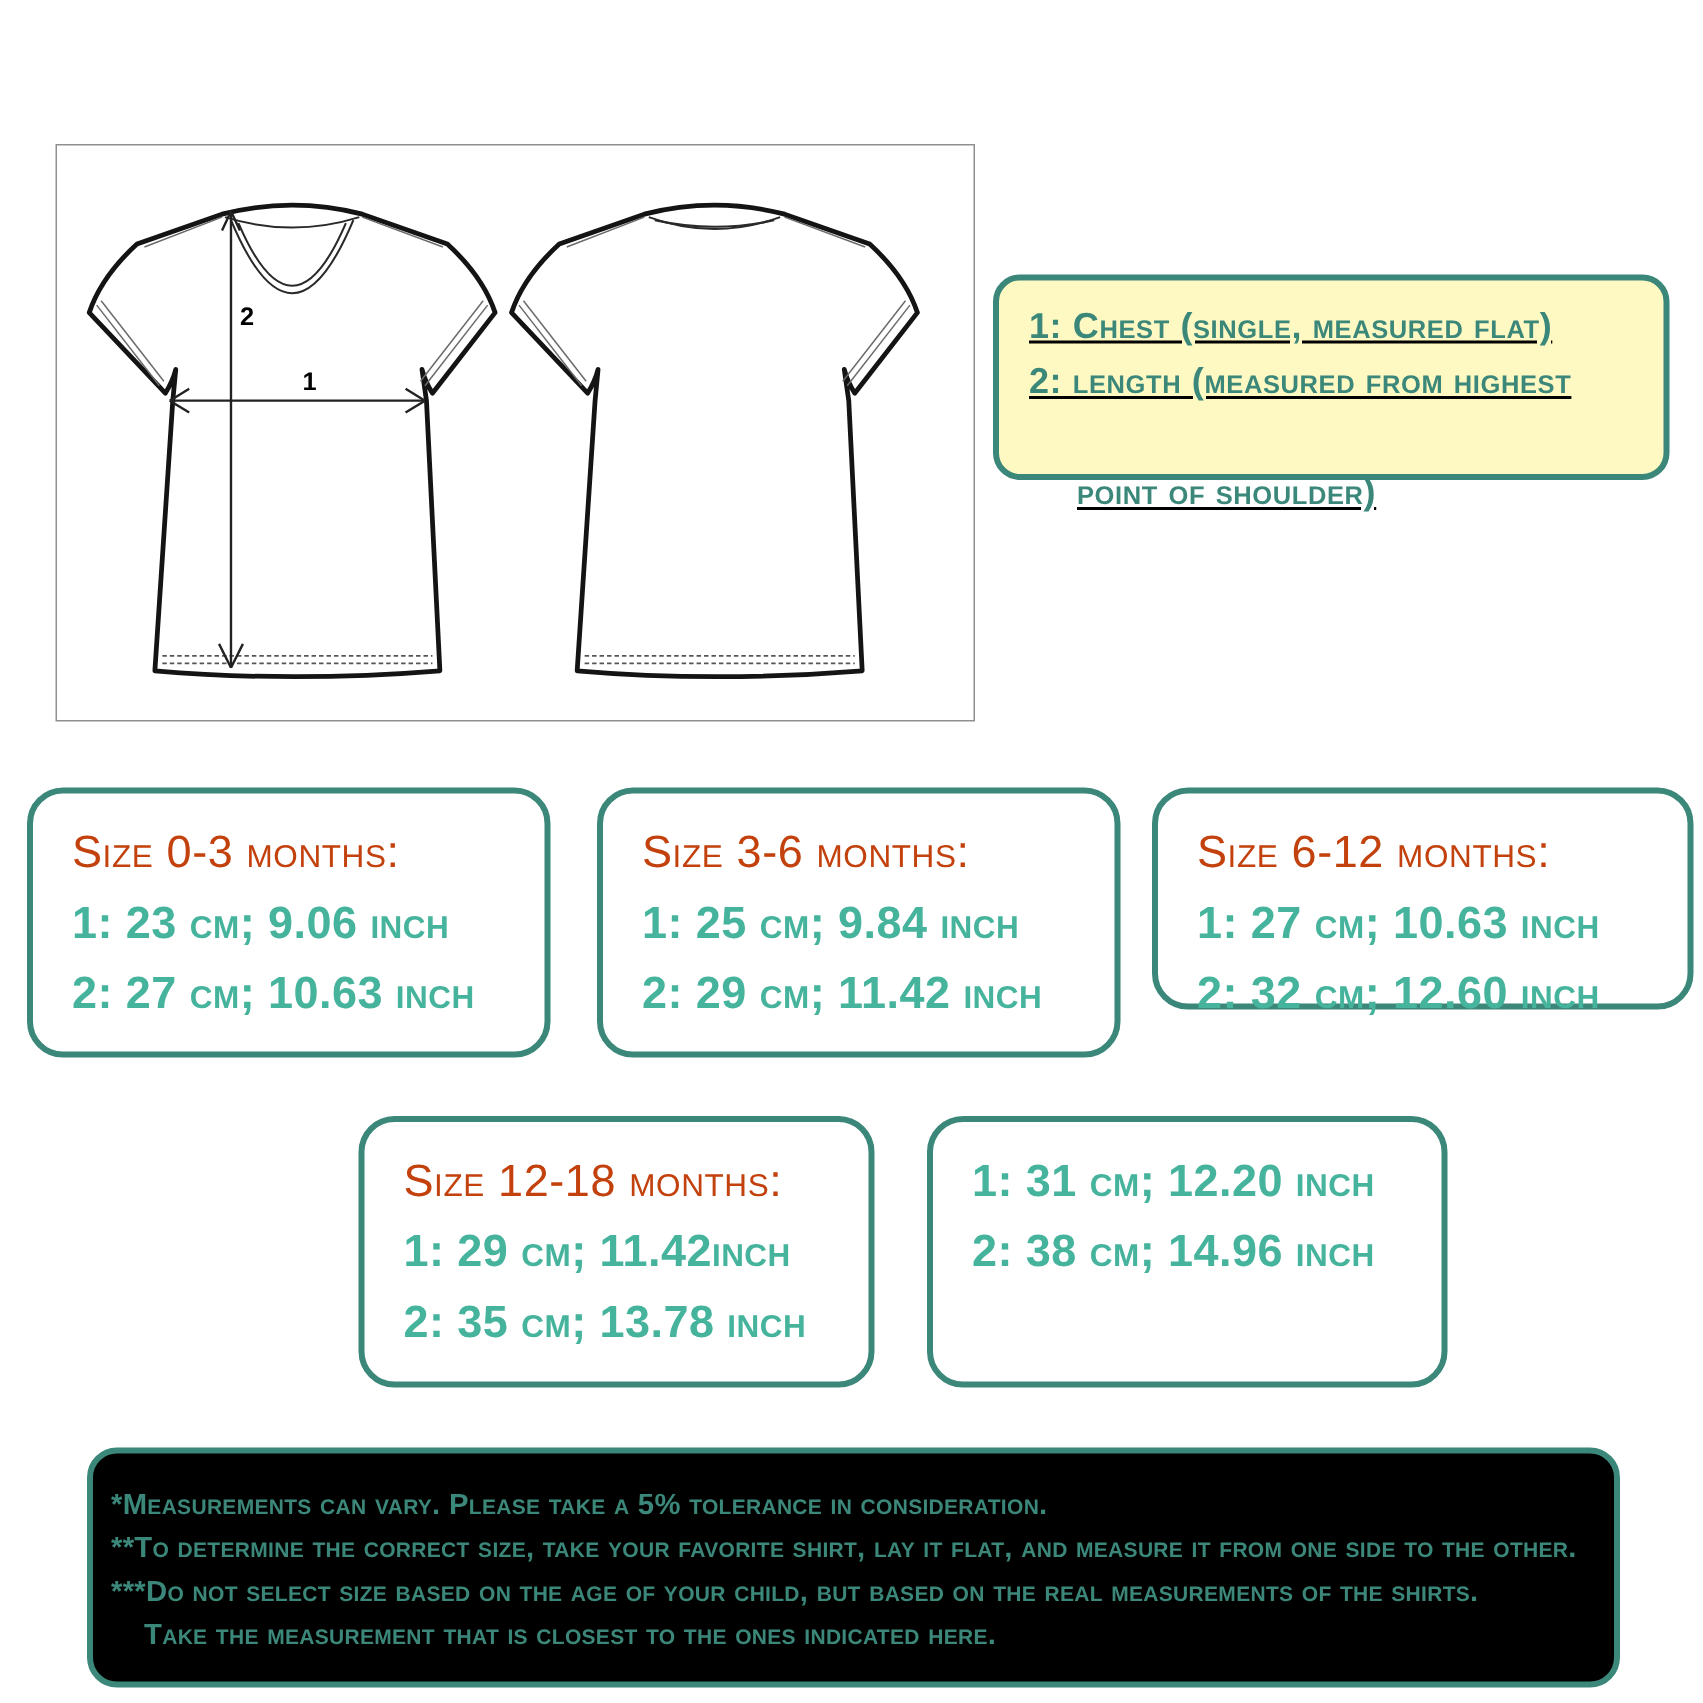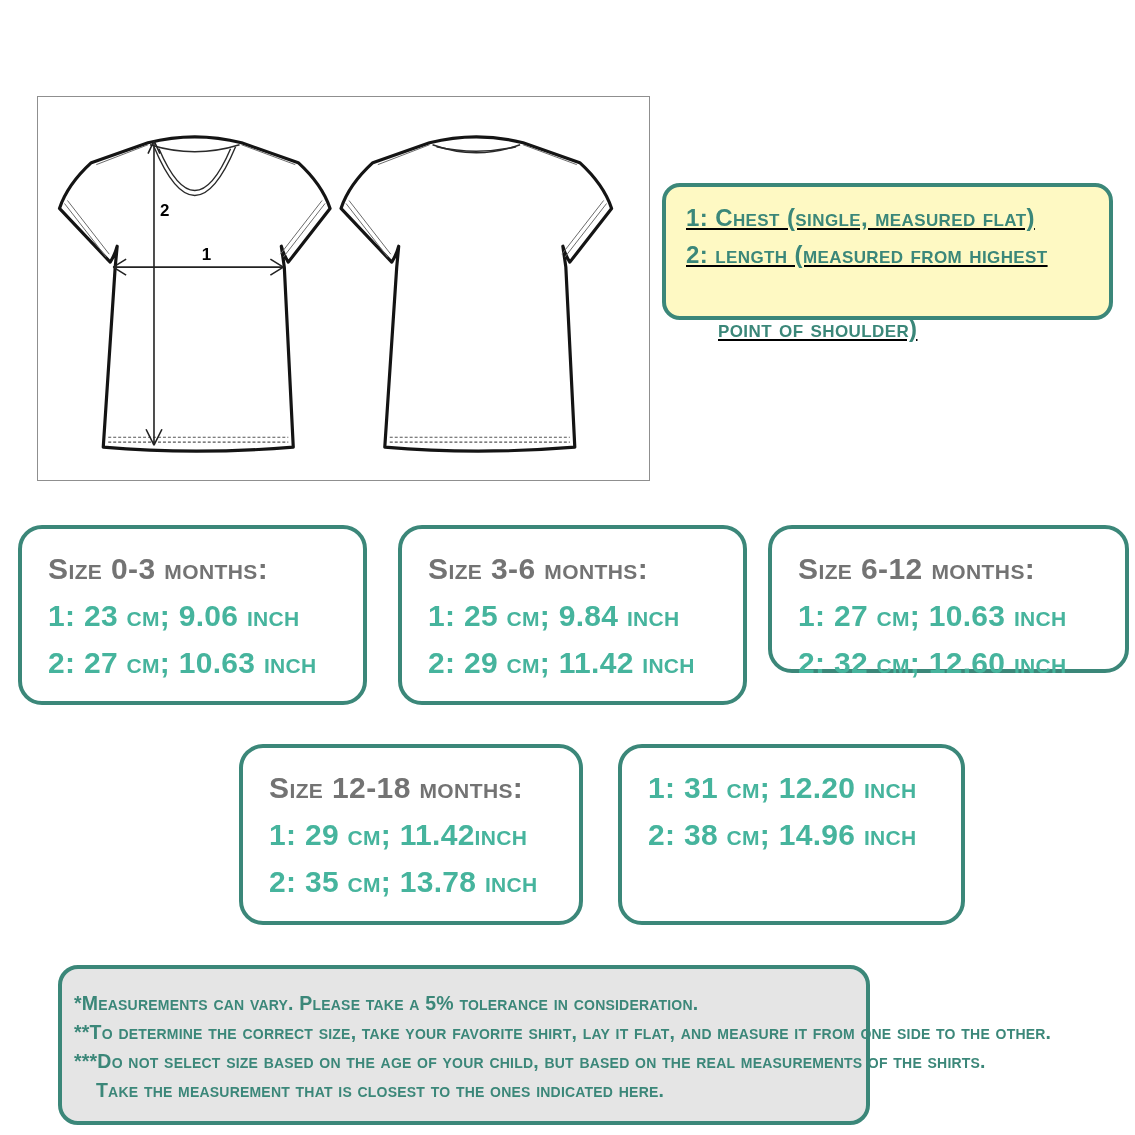--- a/index.html
+++ b/index.html
@@ -22,37 +22,37 @@
     font-variant:small-caps; color:#3B8779; font-size:24px; line-height:37px;
     font-weight:600; letter-spacing:0.4px; white-space:nowrap;
   }
   .legend-line.indent { padding-left:32px;margin-top:37px; }
 
   .size-box {
     position:absolute; border:4px solid #3B8779; border-radius:24px;
     box-sizing:border-box; background:#ffffff; padding:16px 0 0 26px;
   }
   .size-title {
-    font-variant:small-caps; color:#737373; font-size:30px; line-height:47px;
-    font-weight:700; letter-spacing:0.4px; white-space:nowrap;
+    font-variant:small-caps; color:#c2410c; font-size:30px; line-height:47px;
+    font-weight:400; letter-spacing:0.4px; white-space:nowrap;
   }
   .size-line {
     font-variant:small-caps; color:#46B49D; font-size:30px; line-height:47px;
     font-weight:600; letter-spacing:0.3px; white-space:nowrap;
   }
   #size-0-3   { left:18px;  top:525px; width:349px; height:180px; }
   #size-3-6   { left:398px; top:525px; width:349px; height:180px; }
   #size-6-12  { left:768px; top:525px; width:361px; height:148px; }
   #size-12-18 { left:239px; top:744px; width:344px; height:181px; }
   #size-18-24 { left:618px; top:744px; width:347px; height:181px; }
 
   .footnote-box {
-    position:absolute; left:58px; top:965px; width:812px; height:160px;
+    position:absolute; left:58px; top:965px; width:1022px; height:160px;
     border:4px solid #3B8779; border-radius:20px; box-sizing:border-box;
-    padding:20px 0 0 12px; background:#e5e5e5;
+    padding:20px 0 0 12px; background:#000000;
   }
   .footnote-line {
     font-variant:small-caps; color:#3B8779; font-size:19.5px; line-height:29px;
     font-weight:600; letter-spacing:0.2px; white-space:nowrap;
   }
   .footnote-line.indent { padding-left:22px; }
 
   .shirt-outline { fill:#ffffff; stroke:#141414; stroke-width:3.2; stroke-linejoin:round; }
   .shirt-detail  { fill:none; stroke:#2a2a2a; stroke-width:1.4; }
   .shirt-seam    { fill:none; stroke:#6a6a6a; stroke-width:1; }

